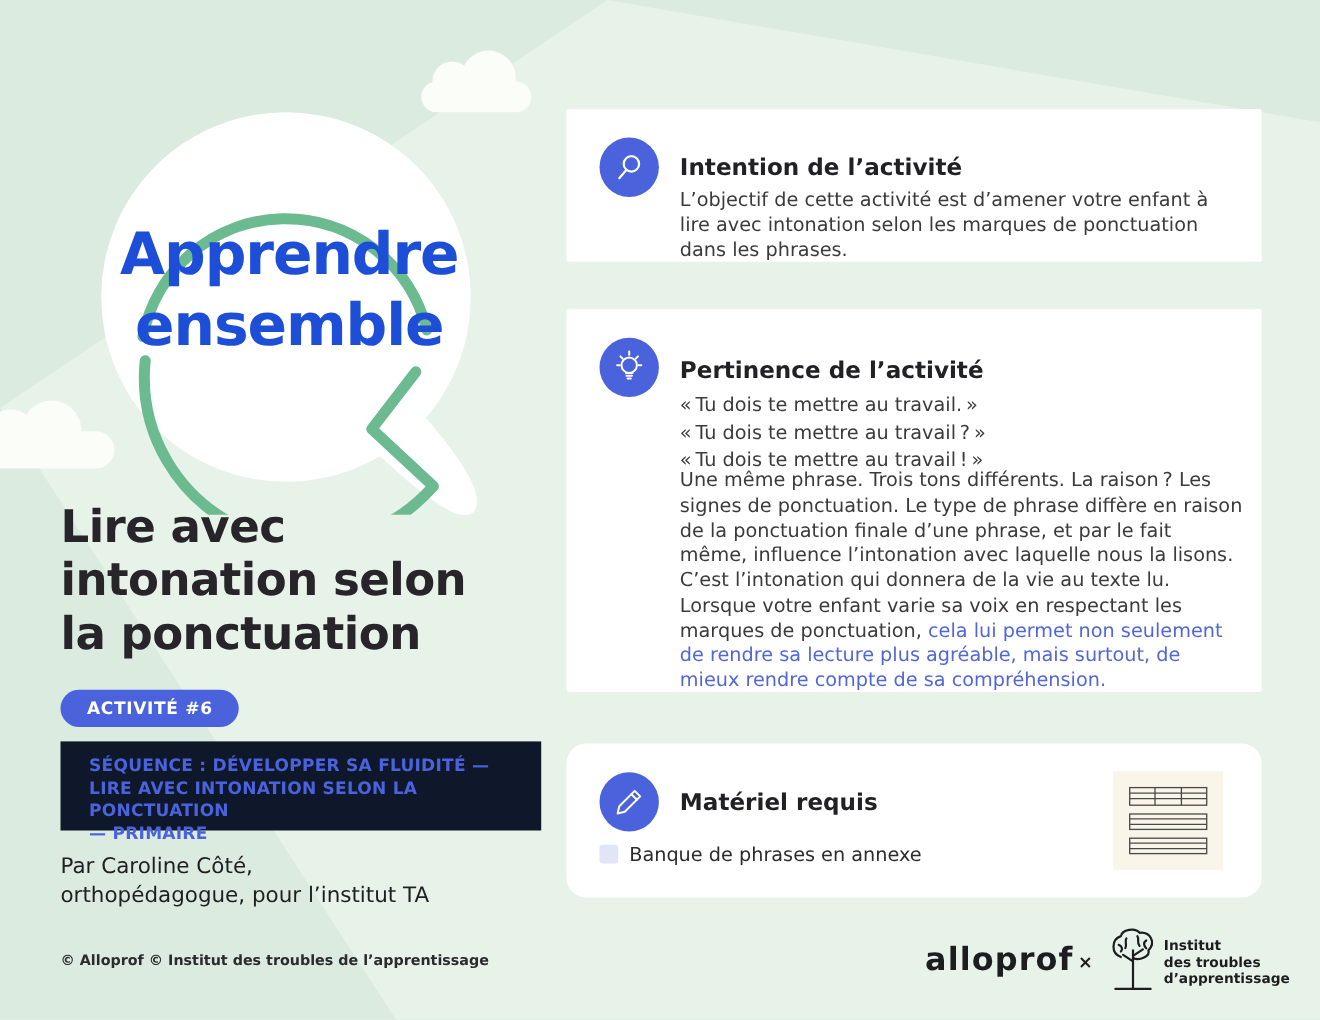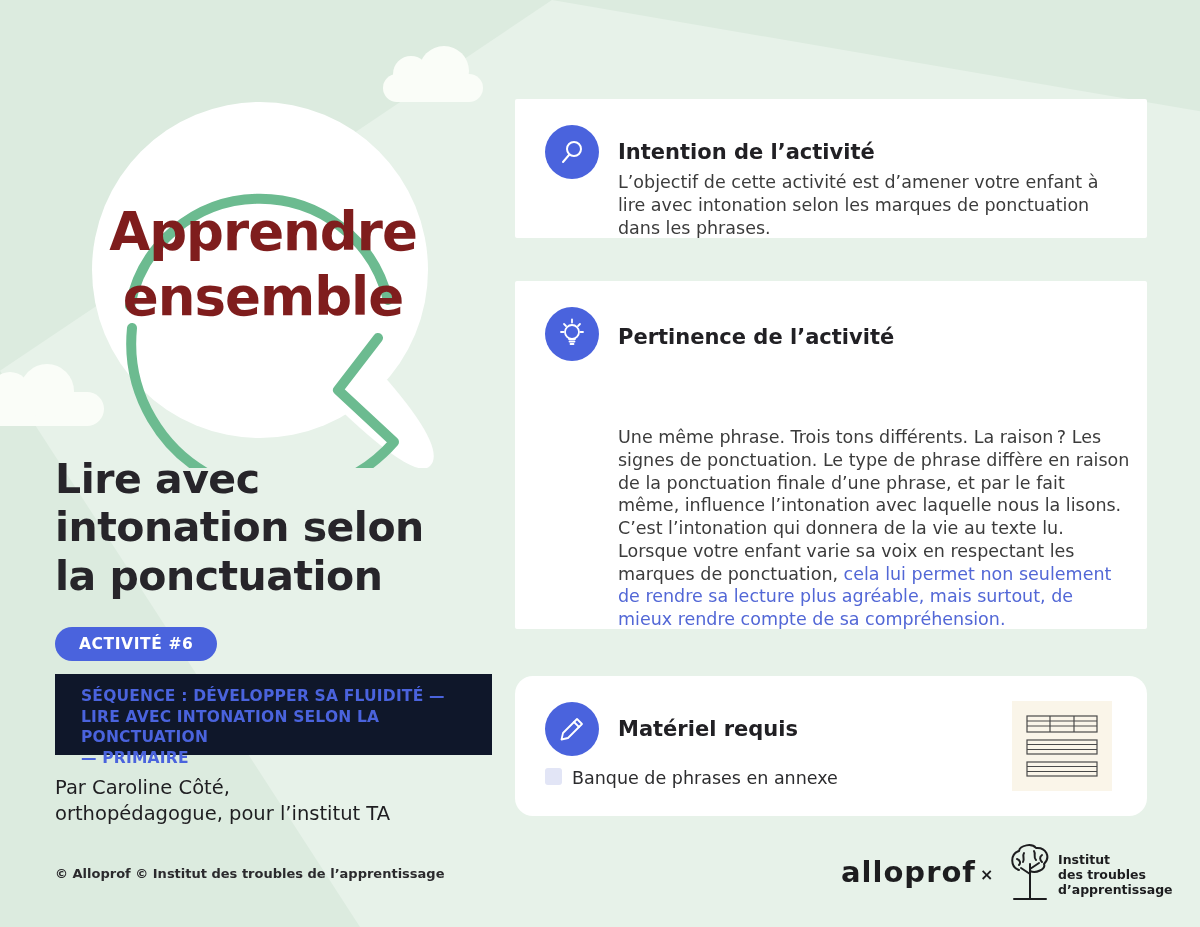--- a/index.html
+++ b/index.html
@@ -27,21 +27,21 @@
   .cloud-left { left:-28px; top:392px; width:132px; height:34px; }
   .cloud-left::before { width:40px; height:40px; left:18px; top:-20px; }
   .cloud-left::after  { width:54px; height:54px; left:48px; top:-28px; }
 
   
   .bubble { position:absolute; left:68px; top:98px; width:390px; height:370px; }
   .bubble svg { position:absolute; inset:0; }
   .bubble-text {
     position:absolute; left:0; right:0; top:102px;
     text-align:center; font-size:53px; font-weight:bold;
-    color:#7f1d1d; line-height:1.22; letter-spacing:-1px;
+    color:#1d4ed8; line-height:1.22; letter-spacing:-1px;
   }
 
   
   .title {
     position:absolute; left:55px; top:455px;
     font-size:41px; font-weight:bold; letter-spacing:-0.5px;
     line-height:1.18; color:#27252a;
   }
   .badge {
     position:absolute; left:55px; top:627px;
@@ -151,20 +151,23 @@
       <circle cx="17" cy="15" r="7"></circle>
       <path d="M14 22 L20 22 M14.5 24.5 L19.5 24.5 M15.5 27 L18.5 27"></path>
       <line x1="17" y1="2.5" x2="17" y2="5.5"></line>
       <line x1="6" y1="15" x2="8.5" y2="15"></line>
       <line x1="25.5" y1="15" x2="28" y2="15"></line>
       <line x1="9" y1="7" x2="11" y2="9"></line>
       <line x1="25" y1="7" x2="23" y2="9"></line>
     </svg>
   </div>
   <h2 class="ptitle">Pertinence de l’activité</h2>
+  <div class="quotes pre">« Tu dois te mettre au travail. »
+« Tu dois te mettre au travail ? »
+« Tu dois te mettre au travail ! »</div>
   <p class="para"><span>Une même phrase. Trois tons différents. La raison ? Les signes de ponctuation. Le type de phrase diffère en raison de la ponctuation finale d’une phrase, et par le fait même, influence l’intonation avec laquelle nous la lisons. C’est l’intonation qui donnera de la vie au texte lu. Lorsque votre enfant varie sa voix en respectant les marques de ponctuation, </span><span class="hl">cela lui permet non seulement de rendre sa lecture plus agréable, mais surtout, de mieux rendre compte de sa compréhension.</span></p>
 </section>
 
 <section class="panel panel-3">
   <div class="picon">
     <svg width="30" height="30" viewBox="0 0 30 30" fill="none" stroke="#ffffff" stroke-width="1.8" stroke-linecap="round" stroke-linejoin="round">
       <path d="M20 5 L25 10 L11 24 L4.5 25.5 L6 19 Z"></path>
       <line x1="17" y1="8" x2="22" y2="13"></line>
     </svg>
   </div>

